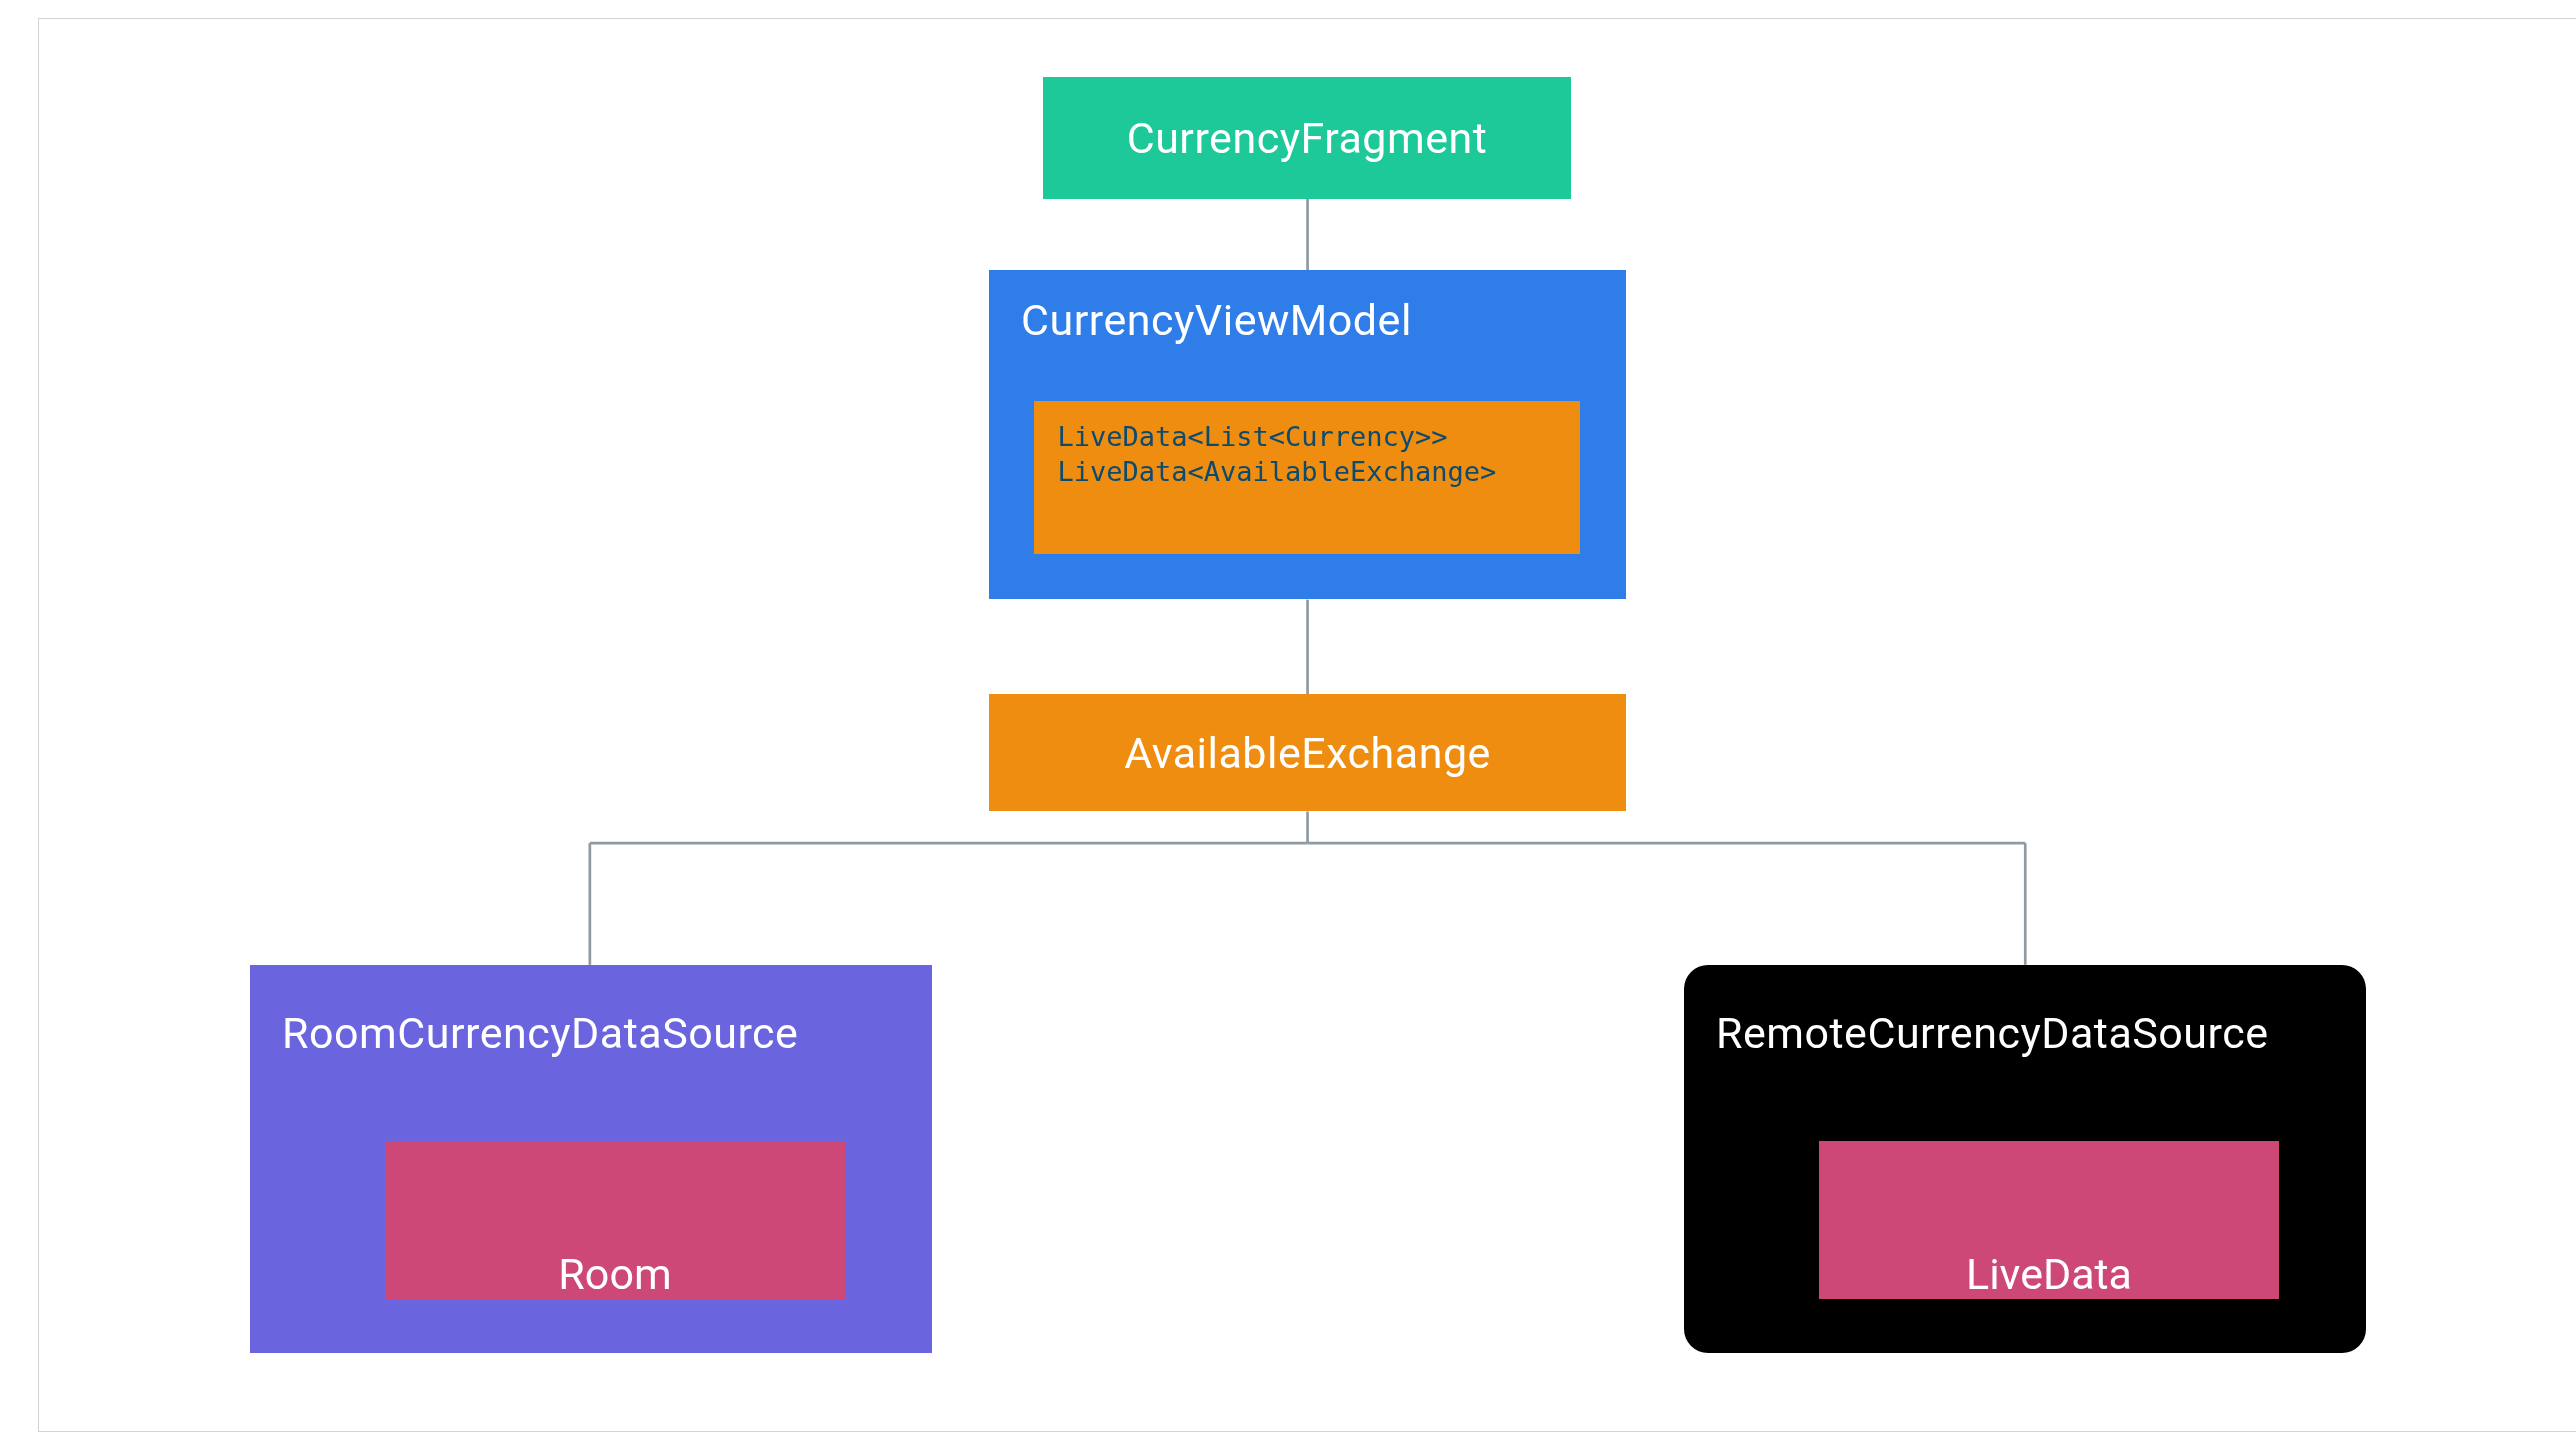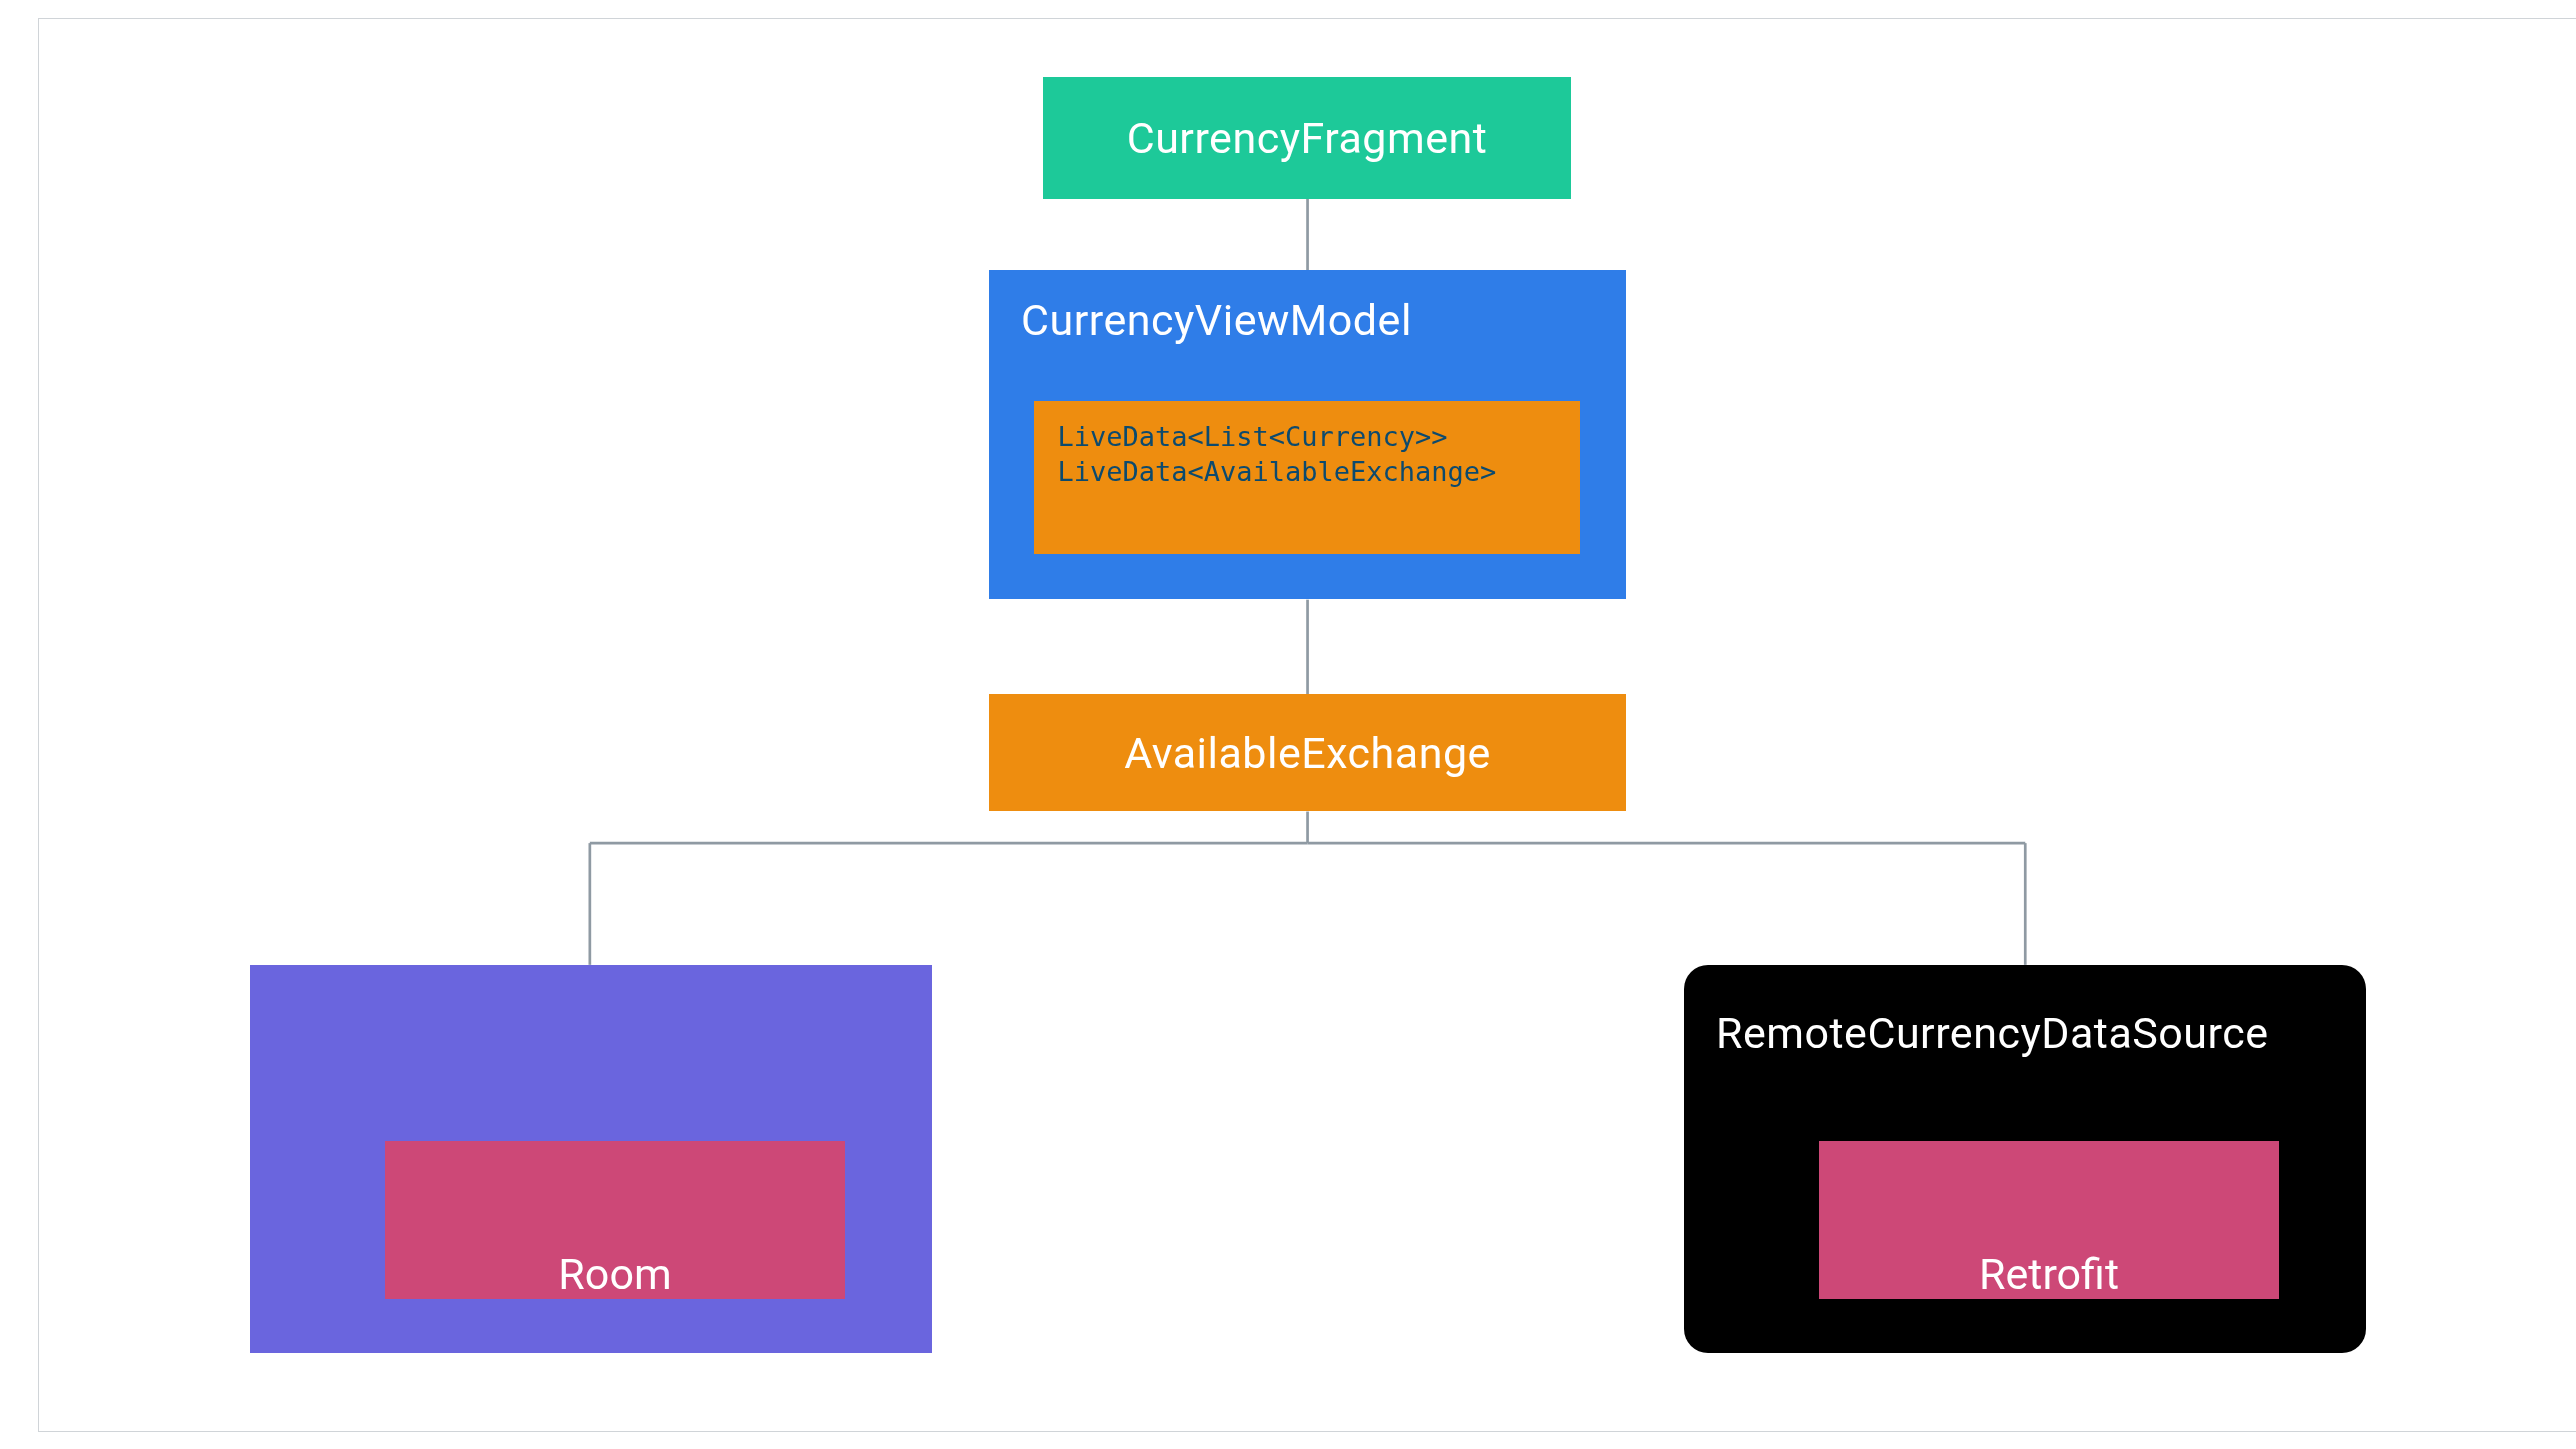--- a/index.html
+++ b/index.html
@@ -102,28 +102,31 @@
     </div>
     <div class="code-block" id="code-block" style="left: 45px; top: 131px; width: 546px; height: 153px; background: rgb(238, 141, 15);">LiveData&lt;List&lt;Currency&gt;&gt;
 LiveData&lt;AvailableExchange&gt;</div>
   </div>
 
   <div class="box center-label" id="box-repo" style="left: 969px; top: 694px; width: 637px; height: 117px; background: rgb(238, 141, 15);">
     <span class="box-label">AvailableExchange</span>
   </div>
 
   <div class="box" id="box-roomds" style="left: 230px; top: 965px; width: 682px; height: 388px; background: rgb(106, 101, 222);">
+    <div class="top-left-label" style="padding-top:43px;">
+      <span class="box-label">RoomCurrencyDataSource</span>
+    </div>
     <div class="inner-box" id="inner-room" style="left: 135px; top: 176px; width: 460px; height: 158px; background: rgb(205, 72, 119);">
       <span>Room</span>
     </div>
   </div>
 
   <div class="box" id="box-remoteds" style="left: 1664px; top: 965px; width: 682px; height: 388px; background: #000000; border-radius: 24px;">
     <div class="top-left-label" style="padding-top:43px;">
       <span class="box-label">RemoteCurrencyDataSource</span>
     </div>
     <div class="inner-box" id="inner-retrofit" style="left: 135px; top: 176px; width: 460px; height: 158px; background: rgb(205, 72, 119);">
-      <span>Retrofit</span>
+      <span>LiveData</span>
     </div>
   </div>
 
 </div>
 
 
 </body></html>

